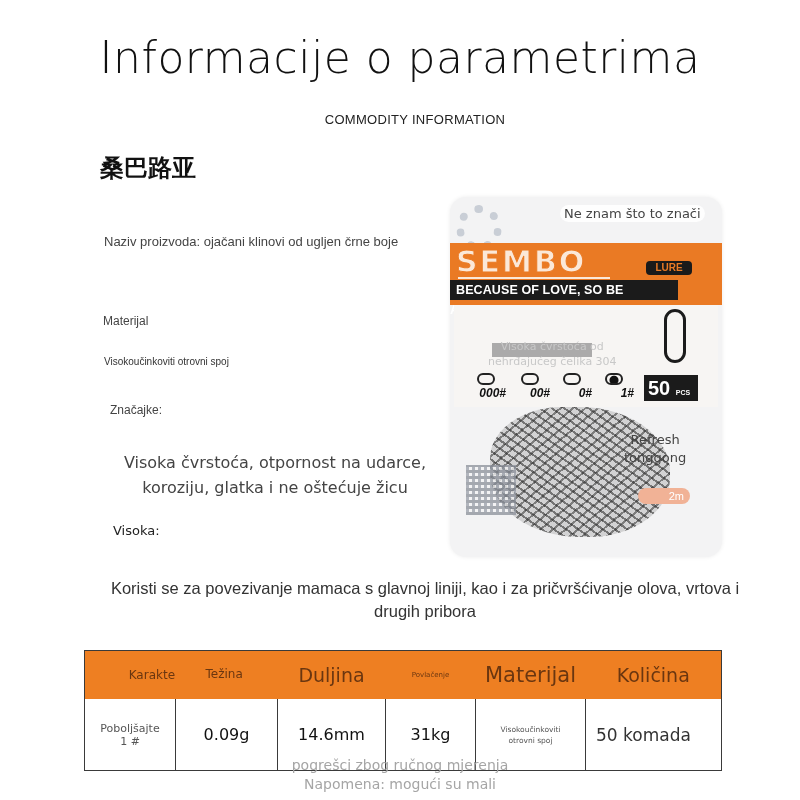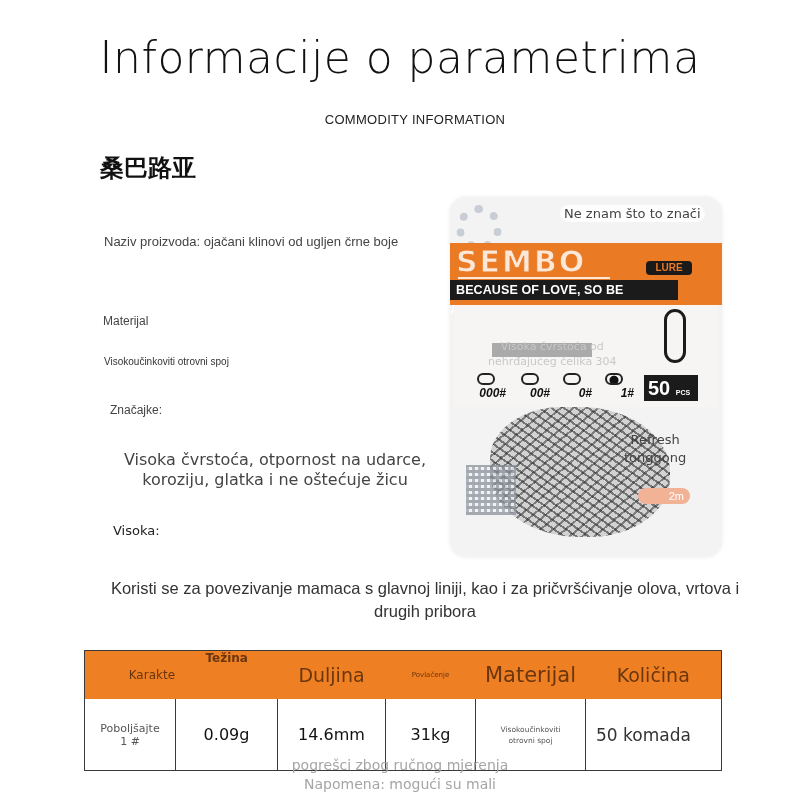--- a/index.html
+++ b/index.html
@@ -20,21 +20,21 @@
   .brand-cn {
     left: 100px; top: 152px; font-size: 24px; font-weight: bold; color: #111;
     font-family: "DejaVu Sans", sans-serif;
   }
   .lbl-small { font-family: "Liberation Sans", sans-serif; color: #444; }
   .pname { left: 104px; top: 234px; font-size: 13px; color: #444; font-family: "Liberation Sans", sans-serif; }
   .mat-label { left: 103px; top: 314px; font-size: 12px; }
   .mat-val { left: 104px; top: 356px; font-size: 10px; color: #333; }
   .feat-label { left: 110px; top: 403px; font-size: 12px; color: #444; }
   .feat-val {
-    left: 100px; width: 350px; top: 450px; text-align: center; font-size: 16px; color: #444; line-height: 20px;
+    left: 100px; width: 350px; top: 450px; text-align: center; font-size: 16px; color: #444; line-height: 25px;
     font-family: "DejaVu Sans", sans-serif;
   }
   .purp-label { left: 113px; top: 523px; font-size: 13px; color: #222; font-family: "DejaVu Sans", sans-serif; }
   .purp-val {
     left: 100px; width: 650px; top: 577px; text-align: center; font-size: 16.5px; color: #333; line-height: 23px;
     font-family: "Liberation Sans", sans-serif;
   }
 
   
   .pkg {
@@ -106,21 +106,21 @@
   }
   .spec-table td {
     height: 47px; padding: 12px; text-align: center; background: #fff; color: #111;
     border-left: 1.5px solid #3a3a3a; font-family: "DejaVu Sans", sans-serif;
   }
   .spec-table td:first-child { border-left: none; }
   .h-small { font-size: 12px; }
   .h-tiny { font-size: 7px; }
   .h-big { font-size: 19px; }
   .h-xl { font-size: 21px; }
-  .h-sup { position: absolute; left: 30px; top: 0px; font-size: 12px; font-weight: bold; }
+  .h-sup { position: absolute; left: 30px; top: 16px; font-size: 12px; }
   .c-small { font-size: 11px; color: #555 !important; line-height: 13px; }
   .c-tiny { font-size: 7.5px; color: #555 !important; line-height: 11px; }
   .c-mid { font-size: 16px; }
   .c-big { font-size: 17px; text-align: left !important; padding-left: 10px !important; color: #333 !important; }
 
   .footnote {
     left: 0; width: 800px; top: 756px; text-align: center; font-size: 14px; color: #a5a5a5; line-height: 19px;
     font-family: "DejaVu Sans", sans-serif;
   }
 </style>

